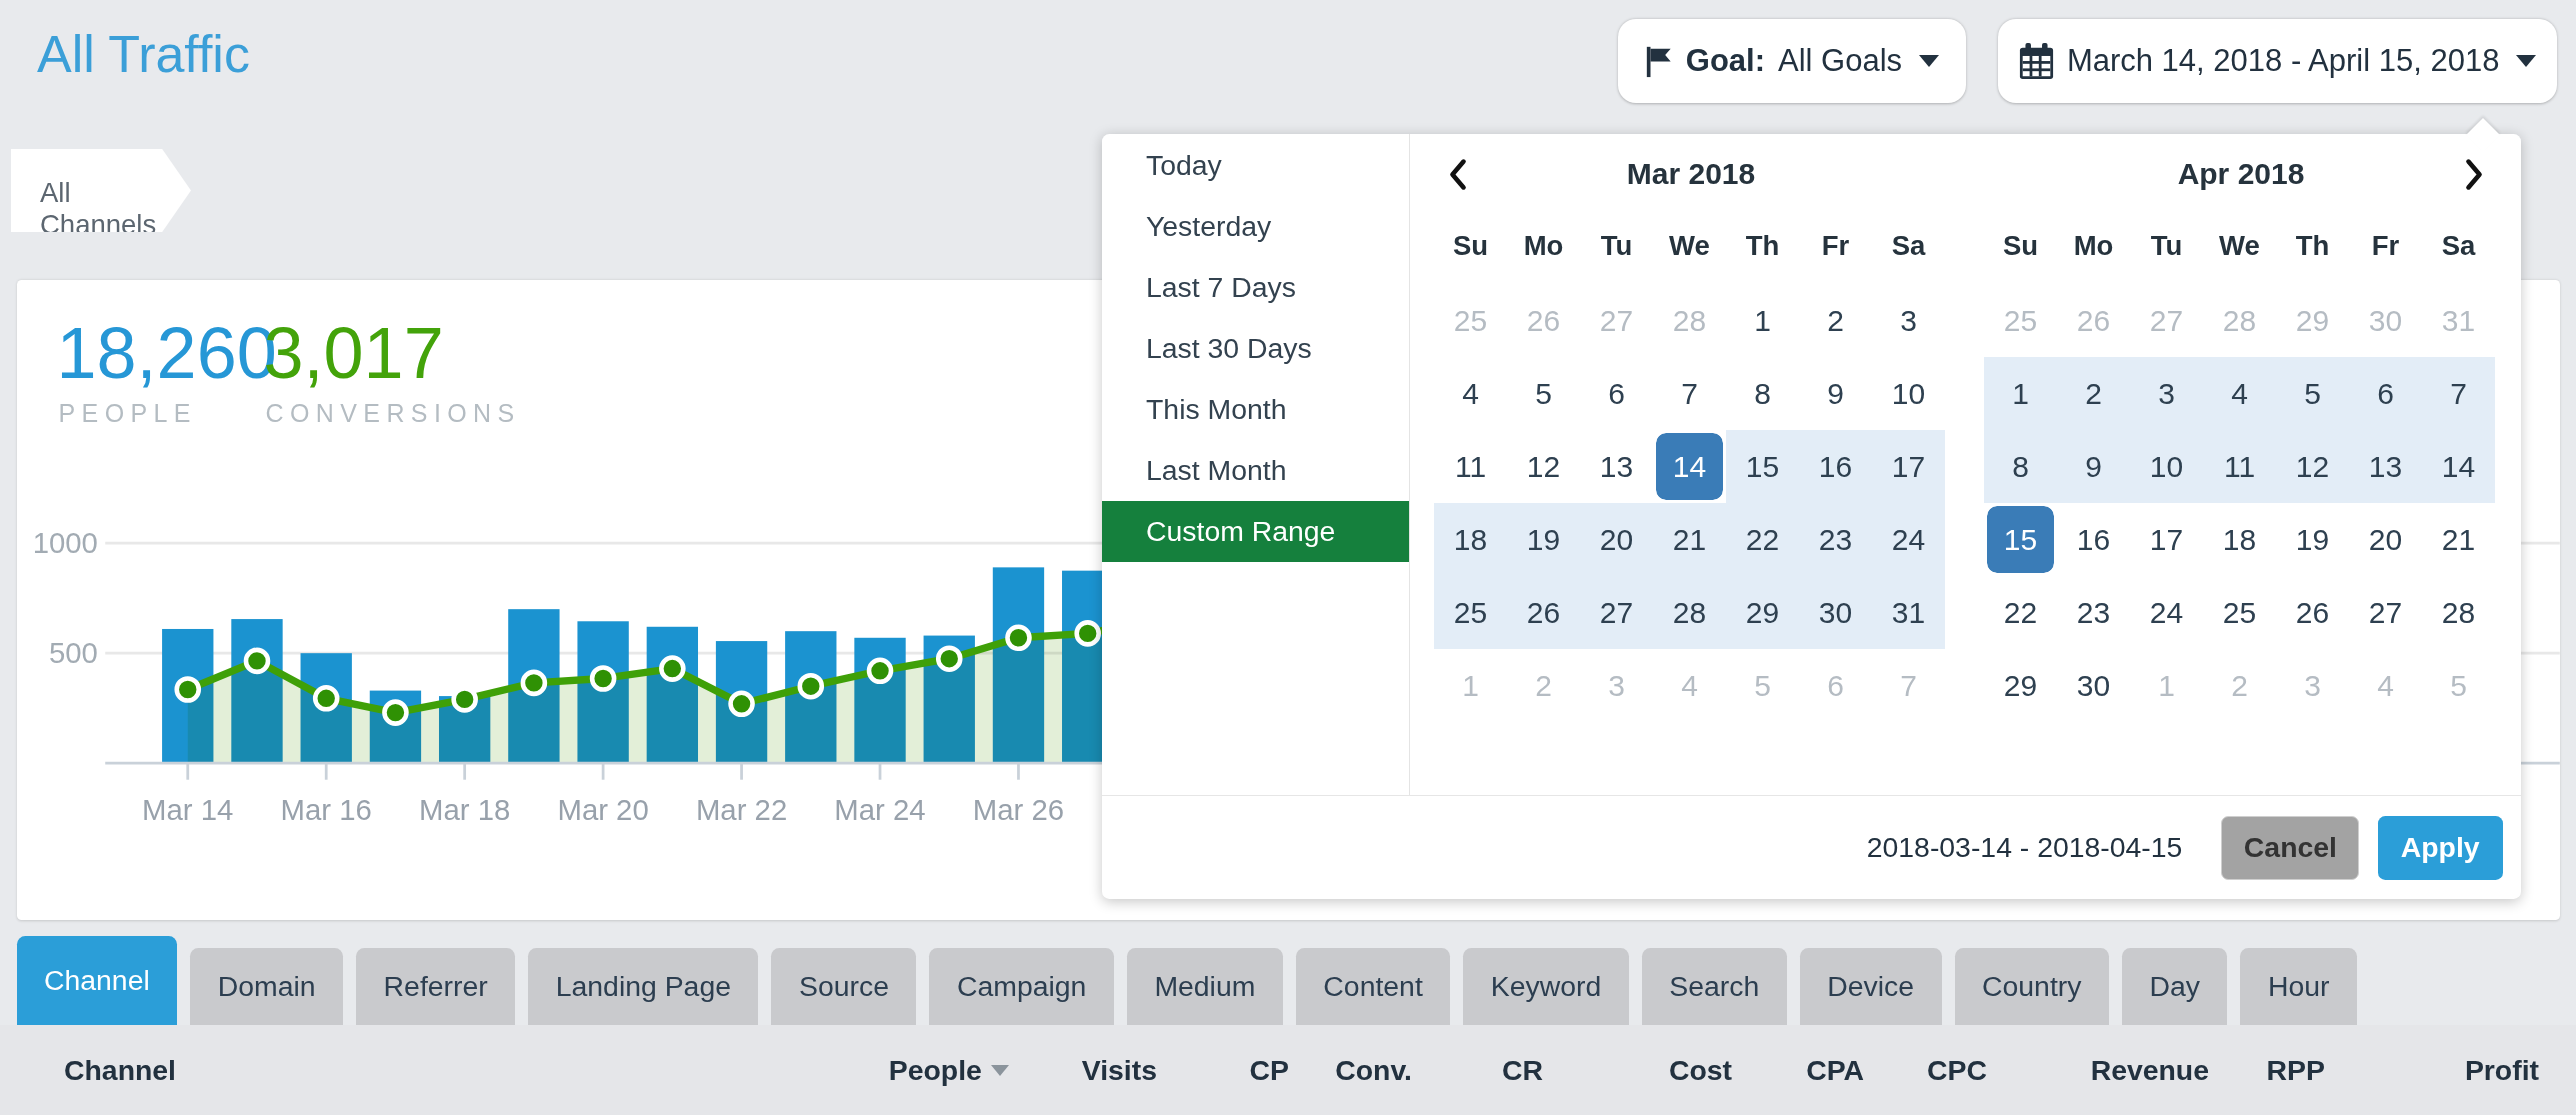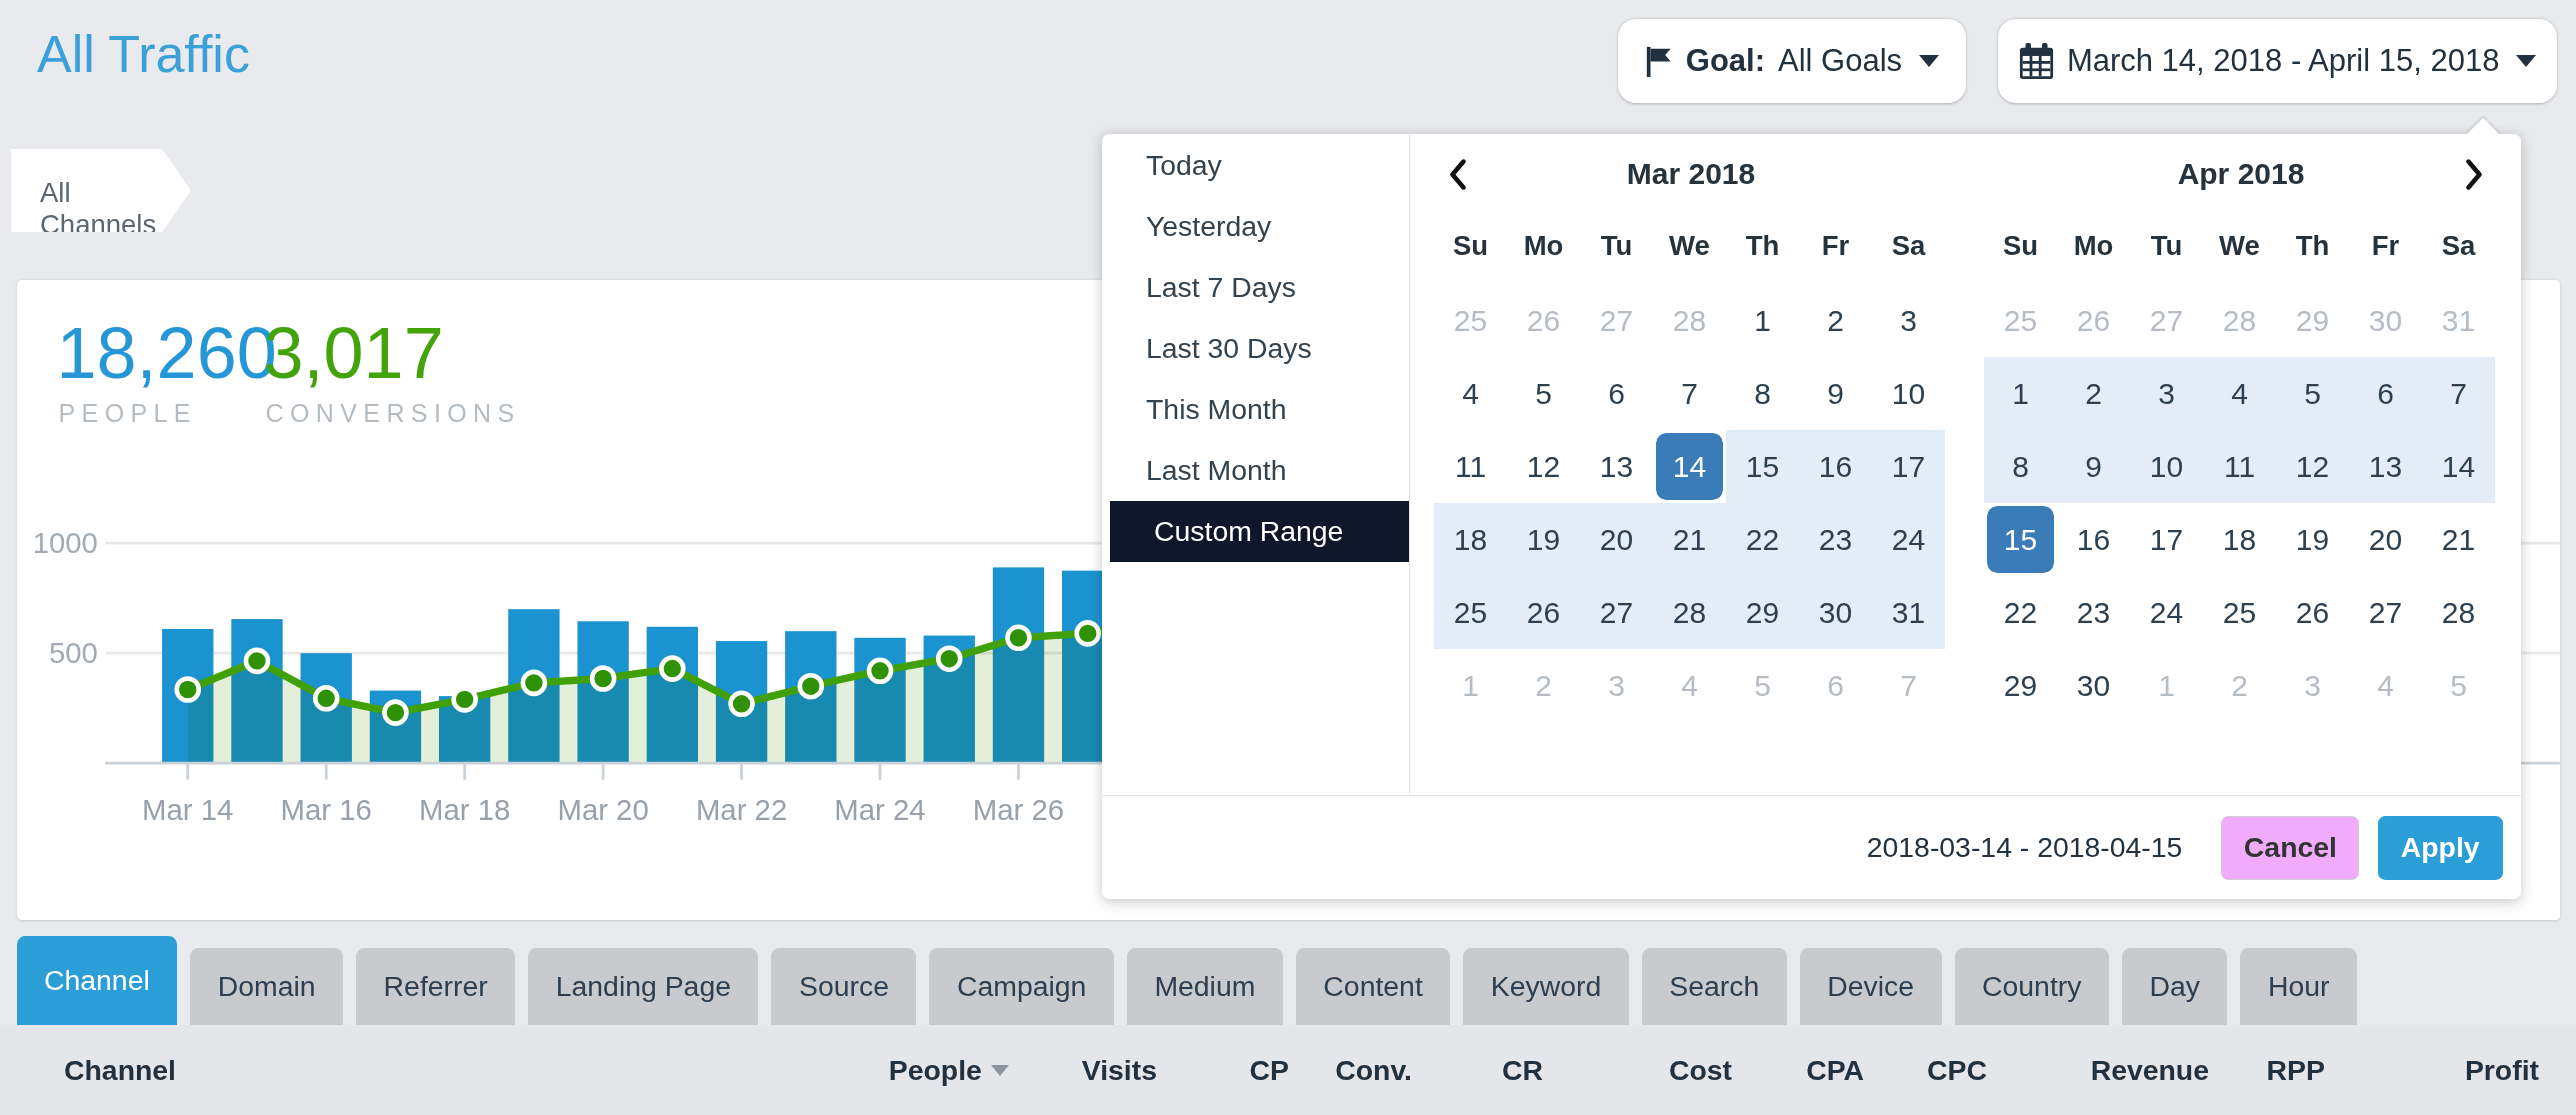--- a/index.html
+++ b/index.html
@@ -37,21 +37,21 @@
   #chart-svg{position:absolute;left:0;top:0;}
 
   
   .dropdown{left:1102px;top:134px;width:1419px;height:765px;background:#fff;
             border-radius:7.3px;box-shadow:0 2.8px 13px rgba(0,0,0,.22);z-index:40;}
   .notch{position:absolute;top:-11px;left:1369px;width:24px;height:24px;background:#fff;
          transform:rotate(45deg);box-shadow:-1.8px -1.8px 2.8px rgba(0,0,0,.10);}
   .preset-menu{position:absolute;left:0;top:0;width:307px;height:661px;
                border-right:1.8px solid #e4e4e4;padding-top:0.9px;}
   .preset{height:61px;line-height:61px;padding-left:44px;font-size:28.4px;color:#33424f;cursor:pointer;}
-  .preset.active{background:#0f172a;color:#fff;margin-left:8px;}
+  .preset.active{background:#15803d;color:#fff;}
 
   .cal{position:absolute;top:7.3px;width:514px;}
   .cal-1{left:332px;} .cal-2{left:882px;}
   .cal-head{position:relative;height:66px;display:flex;align-items:center;justify-content:center;
             font-size:30px;font-weight:bold;color:#26333d;}
   .cal-nav{position:absolute;top:13px;width:40px;height:40px;display:flex;align-items:center;
            justify-content:center;cursor:pointer;}
   .cal-nav.prev{left:3.7px;} .cal-nav.next{right:3.7px;}
   .dow-row{height:77px;display:grid;grid-template-columns:repeat(7,73px);align-items:center;}
   .dow{ text-align:center;font-size:27.5px;font-weight:bold;color:#26333d;}
@@ -62,21 +62,21 @@
   .cell.range{background:#e3edf7;}
   .cell.sel{background:#3a7cb7;color:#fff;border-radius:13px;
             border:3.7px solid #fff;background-clip:padding-box;}
 
   .dp-footer{position:absolute;left:0;top:661px;width:100%;height:104px;
              border-top:1.8px solid #e6e6e6;display:flex;align-items:center;
              justify-content:flex-end;padding-right:18.3px;box-sizing:border-box;}
   .range-label{font-size:28.4px;color:#22313f;margin-right:39px;}
   .btn{height:64px;border-radius:7.3px;font-size:28.4px;font-weight:bold;
        display:flex;align-items:center;justify-content:center;cursor:pointer;}
-  .btn-cancel{width:138px;background:#f0abfc;border:1.8px solid #cfcfcf;color:#333;box-sizing:border-box;}
+  .btn-cancel{width:138px;background:#a3a3a3;border:1.8px solid #cfcfcf;color:#333;box-sizing:border-box;}
   .btn-apply{width:125px;background:#2b9ed8;color:#fff;margin-left:18.3px;}
 
   
   .tabs{position:absolute;left:16.5px;top:936px;height:89px;display:flex;
         align-items:flex-end;gap:13px;}
   .tab{height:77px;padding:0 27.5px;background:#c9cacd;border-radius:8.3px 8.3px 0 0;
        display:flex;align-items:center;font-size:28.4px;color:#2c3e50;cursor:pointer;white-space:nowrap;}
   .tab.active{height:89px;background:#2b9ed8;color:#fff;}
 
   

